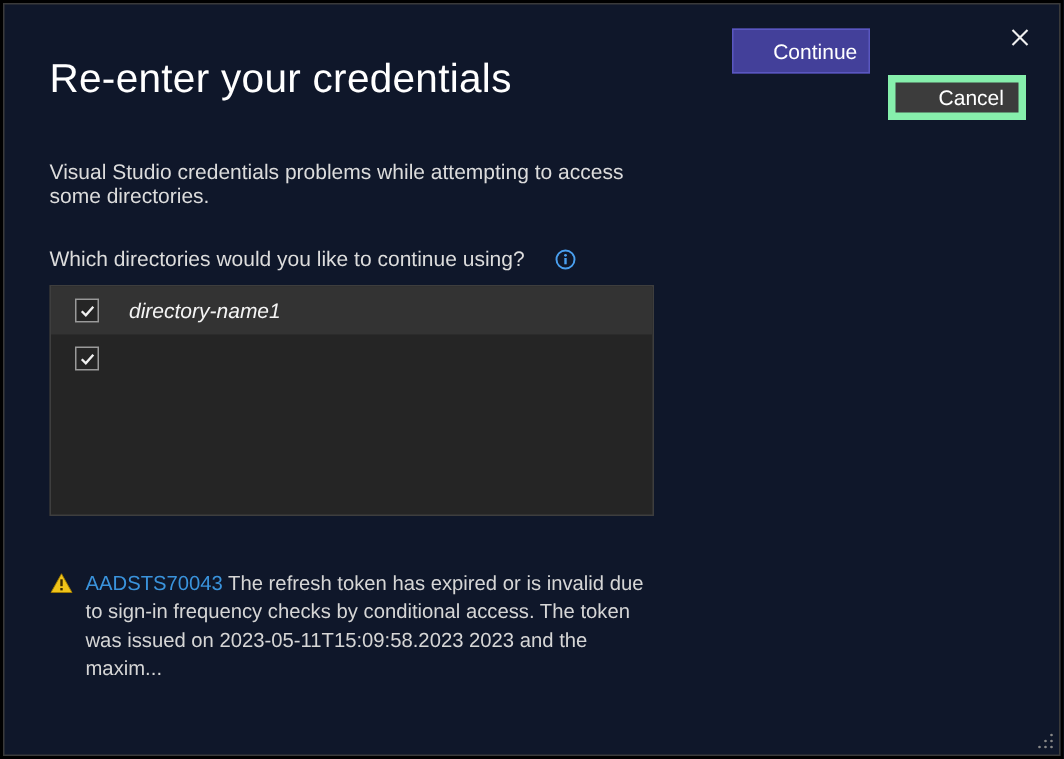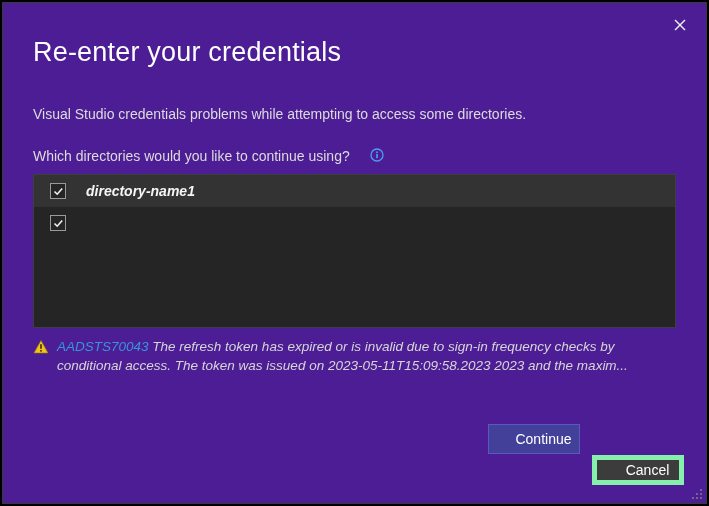--- a/index.html
+++ b/index.html
@@ -8,25 +8,25 @@
     background: #000;
     font-family: "Segoe UI", Arial, sans-serif;
     color: #f0f0f0;
     display: flex;
     align-items: center;
     justify-content: center;
   }
   .dialog {
     width: 705px;
     height: 502px;
-    background: #4c1d95;
+    background: #0f172a;
     border: 1px solid #3a3a3a;
     position: relative;
     display: flex;
-    flex-direction: column;
+    flex-direction: row;
   }
   .close-btn {
     position: absolute;
     top: 10px;
     right: 14px;
     width: 24px;
     height: 24px;
     display: flex;
     align-items: center;
     justify-content: center;
@@ -47,21 +47,21 @@
     margin-bottom: 38px;
     letter-spacing: 0.2px;
   }
   .subtitle {
     font-size: 14px;
     color: #dcdcdc;
     margin-bottom: 26px;
   }
   .question-row {
     display: flex;
-    align-items: flex-start;
+    align-items: flex-end;
     gap: 20px;
     margin-bottom: 10px;
   }
   .question {
     font-size: 14px;
     color: #dcdcdc;
   }
   .info-icon {
     color: #4aa0f0;
     display: inline-flex;
@@ -71,40 +71,39 @@
     background: #252525;
     height: 154px;
     overflow: auto;
   }
   .row {
     display: flex;
     align-items: center;
     padding: 8px 16px;
     gap: 20px;
   }
-  .row.selected { background: #333333; font-weight: bold; }
+  .row.selected { background: #333333; }
   .chk {
     width: 16px; height: 16px;
     border: 1px solid #9a9a9a;
     display: flex; align-items: center; justify-content: center;
     cursor: pointer;
     background: #252525;
   }
   .chk svg { display:block; }
   .dir-name {
     font-style: italic;
     font-size: 14px;
     color: #f5f5f5;
   }
   .error-row {
     display: flex;
     gap: 8px;
-    margin-top: 10px;
+    margin-top: 36px;
     padding-right: 2px;
-    font-style: italic;
   }
   .warn-icon { flex: 0 0 auto; margin-top: 1px; }
   .error-text {
     font-size: 13.5px;
     color: #d6d6d6;
     line-height: 1.4;
   }
   .error-code { color: #3a93dc; }
   .footer {
     display: flex;

